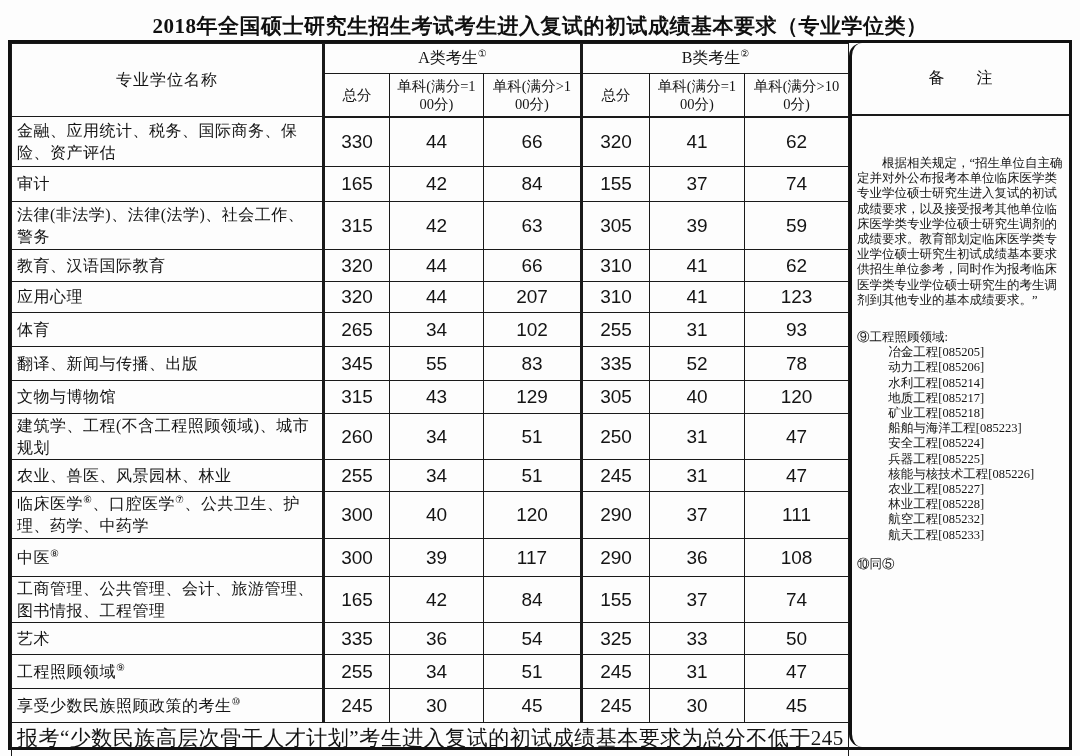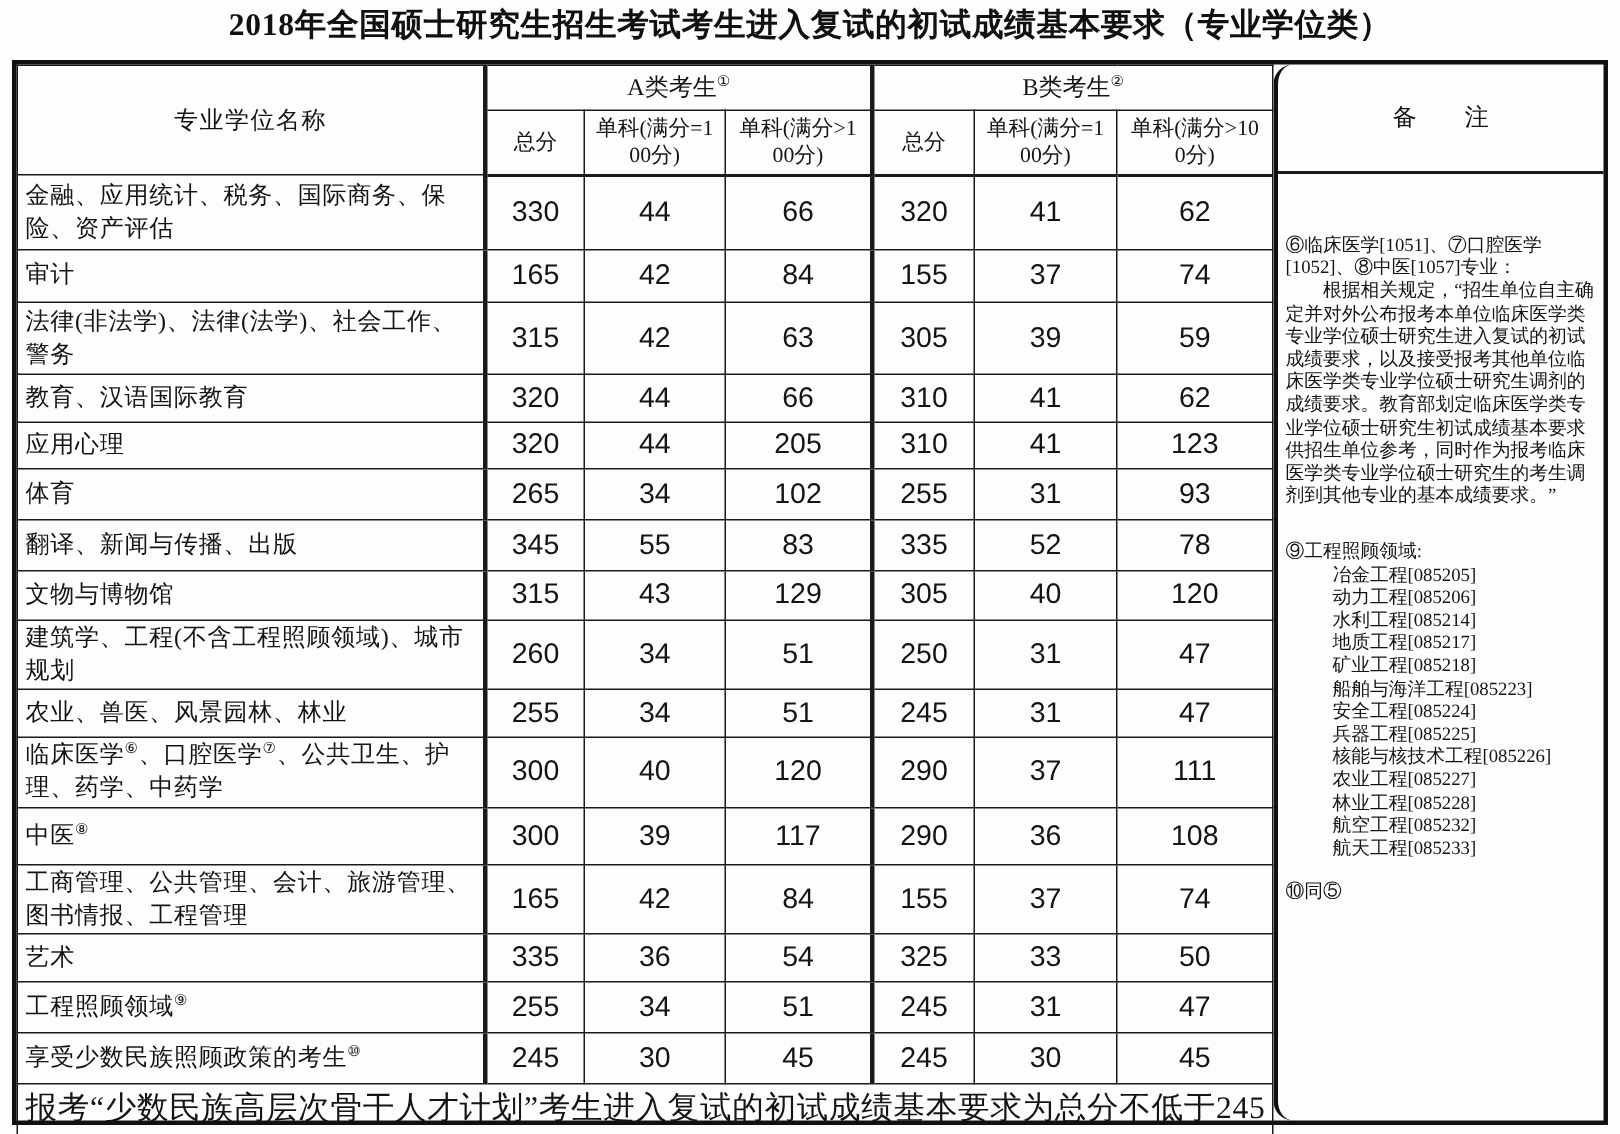--- a/index.html
+++ b/index.html
@@ -6,21 +6,21 @@
   body{
     width:1080px;height:756px;
     background:#fdfdfd;
     font-family:"Liberation Serif","DejaVu Serif",serif;
     color:#141414;
     overflow:hidden;
   }
   .page{position:relative;width:1080px;height:756px;}
 
   .doc-title{
-    position:absolute;left:0;top:2px;width:100%;
+    position:absolute;left:0;top:12px;width:100%;
     text-align:center;
     font-size:21px;font-weight:bold;
     letter-spacing:0.5px;
     color:#101010;
   }
 
   
   .watermark{position:absolute;left:388px;top:340px;width:420px;height:110px;pointer-events:none;z-index:0;}
   .wm-logo{position:absolute;left:6px;top:8px;width:64px;height:64px;border-radius:12px;background:#97c89a;opacity:.62;}
   .wm-logo svg{position:absolute;left:0;top:0;}
@@ -181,21 +181,21 @@
             <td class="num-cell">44</td>
             <td class="num-cell">66</td>
             <td class="num-cell thick-l">310</td>
             <td class="num-cell">41</td>
             <td class="num-cell">62</td>
           </tr>
           <tr style="height: 31px;">
             <td class="name-cell">应用心理</td>
             <td class="num-cell thick-l">320</td>
             <td class="num-cell">44</td>
-            <td class="num-cell">205</td>
+            <td class="num-cell">207</td>
             <td class="num-cell thick-l">310</td>
             <td class="num-cell">41</td>
             <td class="num-cell">123</td>
           </tr>
           <tr style="height: 34px;">
             <td class="name-cell">体育</td>
             <td class="num-cell thick-l">265</td>
             <td class="num-cell">34</td>
             <td class="num-cell">102</td>
             <td class="num-cell thick-l">255</td>
@@ -296,21 +296,20 @@
       <tbody>
         <tr class="note-row">
           <td colspan="7">报考“少数民族高层次骨干人才计划”考生进入复试的初试成绩基本要求为总分不低于245分。</td>
         </tr>
       </tbody>
     </table>
 
     <div class="remarks-col">
       <div class="remarks-header">备 注</div>
       <div class="remarks-body">
-        <p>⑥临床医学[1051]、⑦口腔医学[1052]、⑧中医[1057]专业：</p>
         <p class="rm-indent">根据相关规定，“招生单位自主确定并对外公布报考本单位临床医学类专业学位硕士研究生进入复试的初试成绩要求，以及接受报考其他单位临床医学类专业学位硕士研究生调剂的成绩要求。教育部划定临床医学类专业学位硕士研究生初试成绩基本要求供招生单位参考，同时作为报考临床医学类专业学位硕士研究生的考生调剂到其他专业的基本成绩要求。”</p>
         <p class="rm-gap">⑨工程照顾领域:</p>
         <ul class="eng-list" id="eng-list">
             <li>冶金工程[085205]</li>
             <li>动力工程[085206]</li>
             <li>水利工程[085214]</li>
             <li>地质工程[085217]</li>
             <li>矿业工程[085218]</li>
             <li>船舶与海洋工程[085223]</li>
             <li>安全工程[085224]</li>

